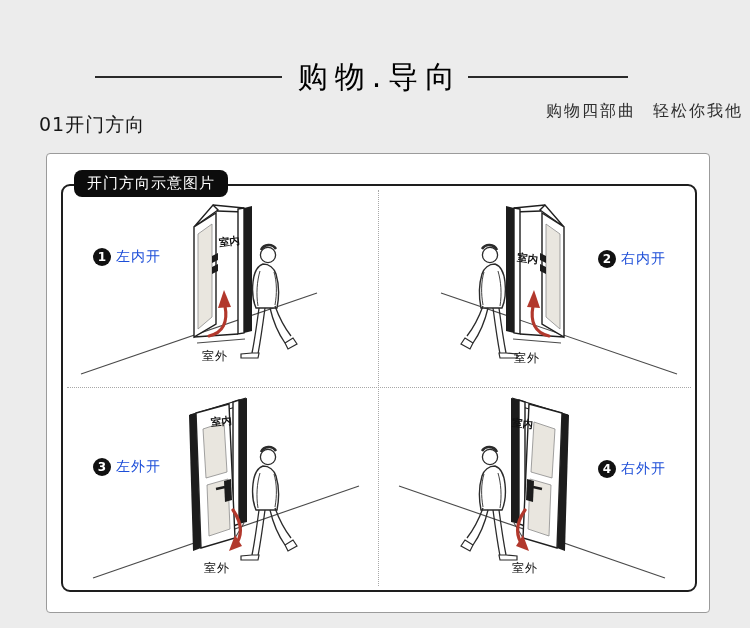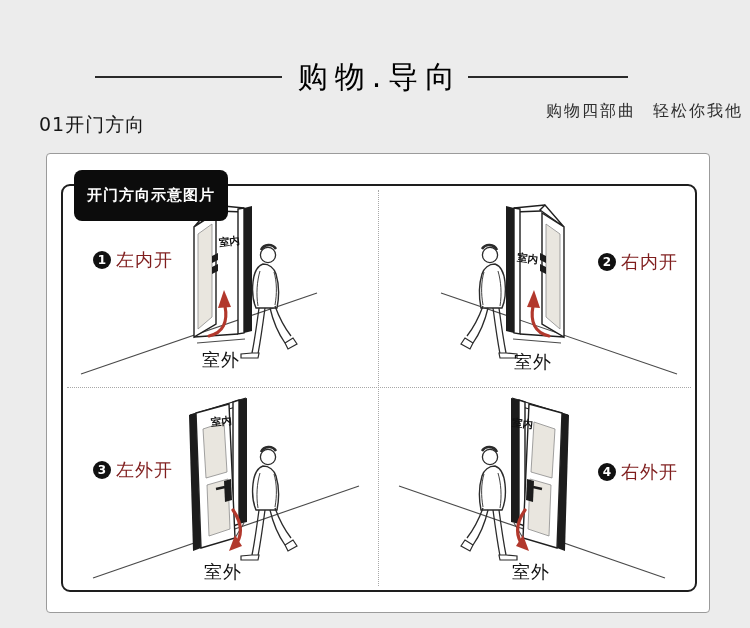--- a/index.html
+++ b/index.html
@@ -29,44 +29,44 @@
   .outer-frame{
     position:absolute;left:46px;top:153px;width:662px;height:458px;
     background:#fff;border:1px solid #9b9b9b;border-radius:4px;
   }
   .inner-frame{
     position:absolute;left:61px;top:184px;width:632px;height:404px;
     background:#fff;border:2px solid #1e1e1e;border-radius:9px;
   }
   .panel-badge{
     position:absolute;left:74px;top:170px;height:27px;line-height:27px;
-    padding:12px 13px;background:#0c0c0c;color:#fff;border-radius:8px;
-    font-size:15px;font-weight:bold;letter-spacing:1px;z-index:5;
+    padding:0 13px;background:#0c0c0c;color:#fff;border-radius:8px;
+    font-size:15px;font-weight:normal;letter-spacing:1px;z-index:5;
   }
   .v-divider{position:absolute;left:315px;top:4px;bottom:4px;width:0;border-left:1px dotted #a8a8a8;}
   .h-divider{position:absolute;top:201px;left:4px;right:4px;height:0;border-top:1px dotted #a8a8a8;}
   
   .quad{position:absolute;width:316px;height:202px;}
   .q1{left:0;top:0}.q2{left:316px;top:0}.q3{left:0;top:202px}.q4{left:316px;top:202px}
   .q-art{position:absolute;left:0;top:0;width:316px;height:202px;}
   .mirror{transform:scaleX(-1);}
   .q-label{position:absolute;display:flex;align-items:center;gap:5px;}
   .q1 .q-label{left:30px;top:62px}.q2 .q-label{left:219px;top:64px}
   .q3 .q-label{left:30px;top:70px}.q4 .q-label{left:219px;top:72px}
   .badge-num{
     width:18px;height:18px;border-radius:50%;background:#111;color:#fff;
     font-size:12px;font-weight:bold;text-align:center;line-height:18px;flex:0 0 18px;
   }
-  .q-label .txt{font-size:18px;color:#7f1d1d;letter-spacing:1px;white-space:nowrap;}
+  .q-label .txt{font-size:14px;color:#1d4ed8;letter-spacing:1px;white-space:nowrap;}
   .indoor{position:absolute;font-size:10.5px;font-weight:bold;color:#111;white-space:nowrap;}
   .q1 .indoor{left:156px;top:49px;transform:rotate(-7deg)}
   .q2 .indoor{left:138px;top:66px;transform:rotate(7deg)}
   .q3 .indoor{left:148px;top:27px;transform:rotate(-6deg)}
   .q4 .indoor{left:133px;top:29px;transform:rotate(6deg)}
-  .outdoor{position:absolute;font-size:18px;color:#111;letter-spacing:1px;white-space:nowrap;}
+  .outdoor{position:absolute;font-size:12px;color:#111;letter-spacing:1px;white-space:nowrap;}
   .q1 .outdoor{left:139px;top:162px}
   .q2 .outdoor{left:135px;top:164px}
   .q3 .outdoor{left:141px;top:172px}
   .q4 .outdoor{left:133px;top:172px}
   
   .ln{fill:none;stroke:#1f1f1f;stroke-width:1.3px;}
   .thin{stroke:#4a4a4a;stroke-width:1.1px;}
   .arrow{fill:none;stroke:#b2382c;stroke-width:3.2px;stroke-linecap:round;}
   .fig{fill:none;stroke:#2b2b2b;stroke-width:1.3px;}
   .wht{fill:#fff;stroke:#1f1f1f;stroke-width:1.4px;}

